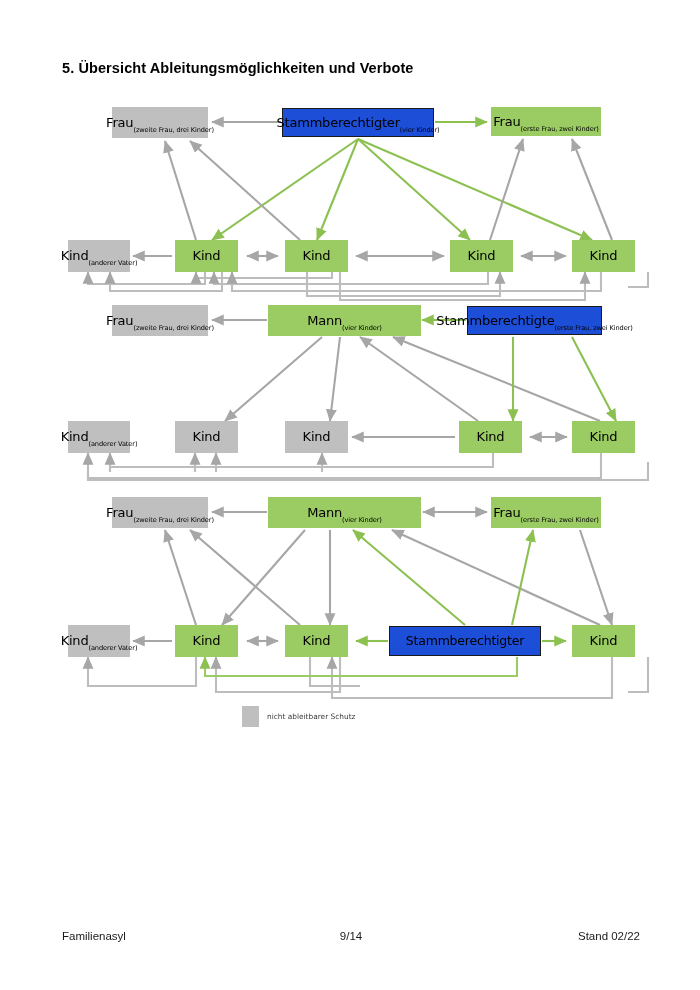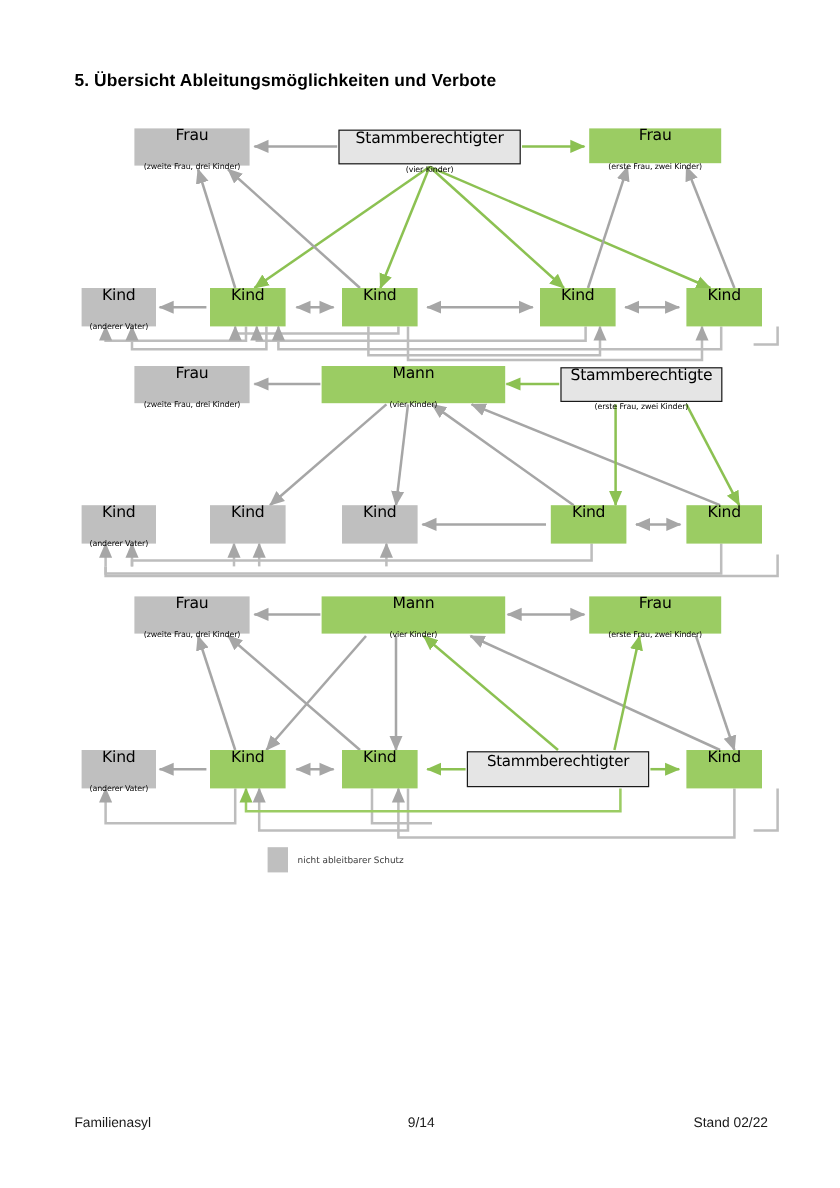--- a/index.html
+++ b/index.html
@@ -35,43 +35,43 @@
     position: absolute;
     left: 0;
     top: 0;
     width: 700px;
     height: 760px;
   }
   .node {
     position: absolute;
     box-sizing: border-box;
     display: flex;
-    flex-direction: column;
+    flex-direction: row;
     align-items: center;
-    justify-content: flex-start;
+    justify-content: center;
     text-align: center;
     line-height: 1.05;
   }
   .node .ttl {
     font-size: 13px;
     color: #000;
     font-family: "DejaVu Sans", sans-serif;
     letter-spacing: -0.2px;
   }
   .node .sub {
     font-size: 6.6px;
     color: #000;
     font-family: "DejaVu Sans", sans-serif;
     margin-top: 15px;
     letter-spacing: -0.1px;
     white-space: nowrap;
   }
   .node.green { background: #9BCC63; }
   .node.grey  { background: #BFBFBF; }
-  .node.white { background: #e5e5e5; border: 1.6px solid #1a1a1a; }
+  .node.white { background: #1d4ed8; border: 1.6px solid #1a1a1a; }
   .node.small .ttl { font-size: 12.5px; }
 
   #legend {
     position: absolute;
     left: 70px;
     top: 706px;
     width: 420px;
     height: 22px;
   }
   .legend-item {
@@ -375,21 +375,21 @@
     <span class="ttl">Kind</span>
   </div>
   <div class="node white small" style="left:389px; top:626px; width:152px; height:30px;">
     <span class="ttl">Stammberechtigter</span>
   </div>
   <div class="node green" style="left:572px; top:625px; width:63px; height:32px;">
     <span class="ttl">Kind</span>
   </div>
 
   <div id="legend">
-    <div class="legend-item" style="left:153px; top:0px;">
+    <div class="legend-item" style="left:172px; top:0px;">
       <span class="legend-swatch grey"></span>
       <span class="legend-label">nicht ableitbarer Schutz</span>
     </div>
   </div>
 
   <div id="footer">
     <span>Familienasyl</span>
     <span class="mid">9/14</span>
     <span>Stand 02/22</span>
   </div>

